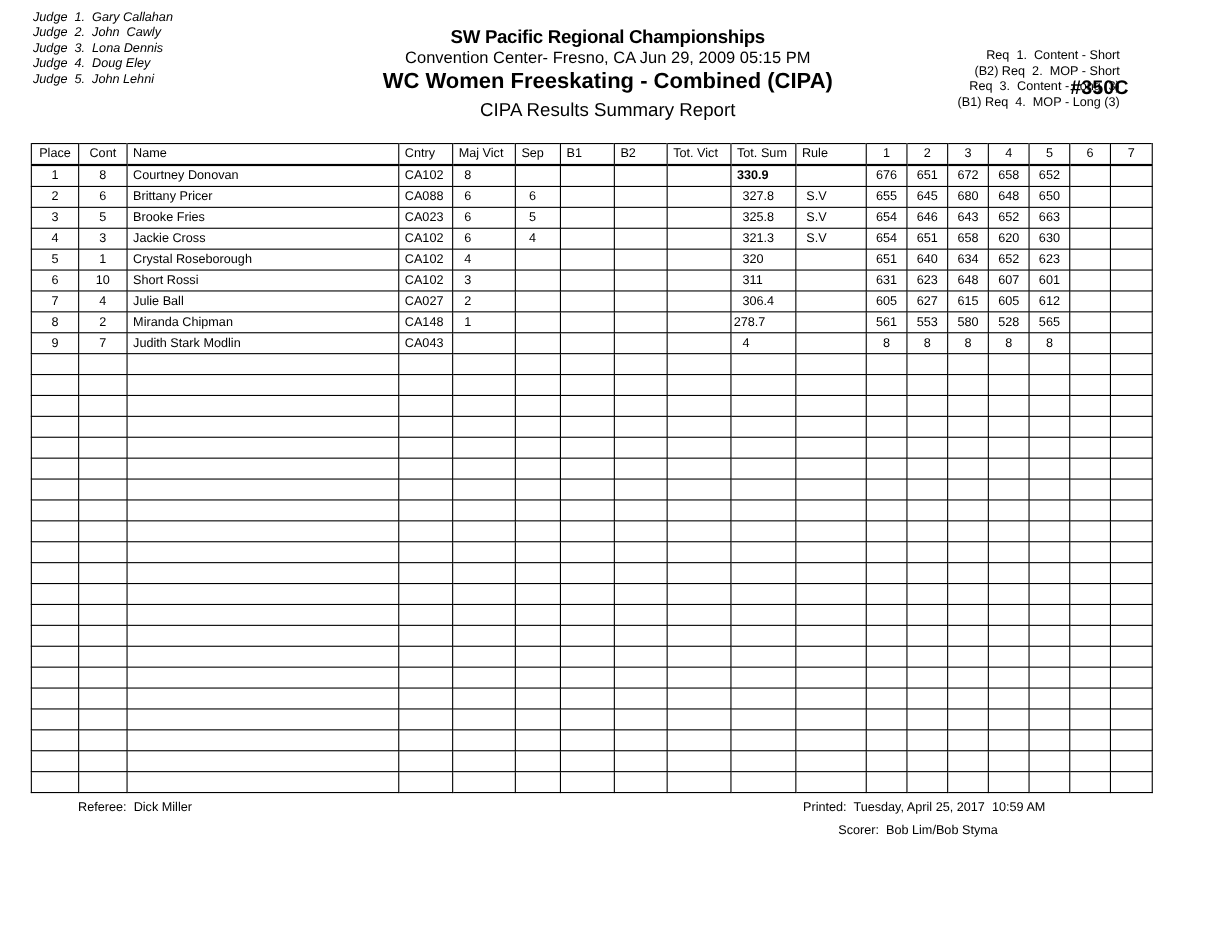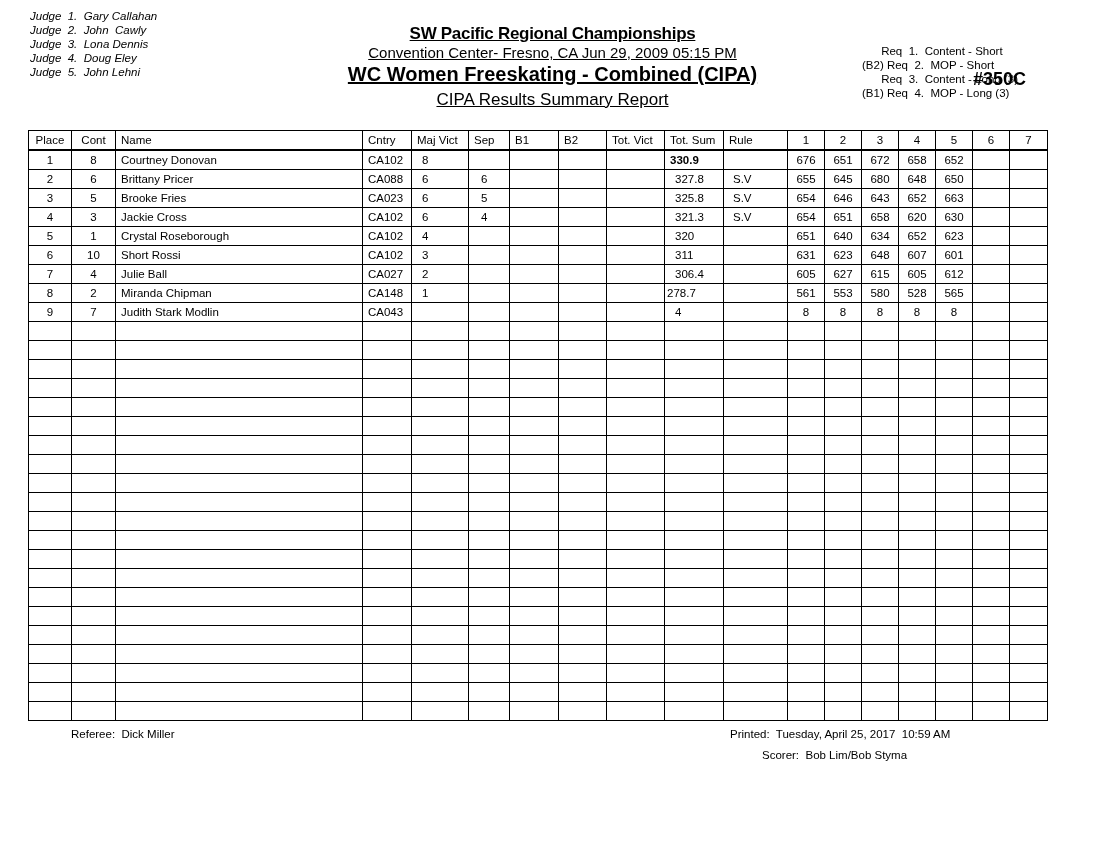--- a/index.html
+++ b/index.html
@@ -1,27 +1,27 @@
 <!DOCTYPE html>
 <html><head>
 <meta charset="utf-8">
 <style>
   html, body { margin: 0; padding: 0; background: #ffffff; }
   body { width: 1100px; height: 850px; position: relative; overflow: hidden;
          font-family: "Liberation Sans", sans-serif; color: #000; }
   .judges { position: absolute; left: 30px; top: 9px; font-size: 11.5px; line-height: 14px; font-style: italic; }
   .judges div { white-space: pre; }
-  .center-head { position: absolute; left: 300px; width: 505px; text-align: center; text-decoration: underline; }
+  .center-head { position: absolute; left: 300px; width: 505px; text-align: center; }
   .t1 { top: 24px; font-size: 17px; font-weight: bold; letter-spacing: -0.3px; }
   .t2 { top: 44px; font-size: 15px; }
   .t3 { top: 63px; font-size: 20px; font-weight: bold; }
   .t4 { top: 90px; font-size: 17px; }
   .event-id { position: absolute; right: 74px; top: 25px; font-size: 18px; font-weight: bold; margin-top: 44px; }
   .reqs { position: absolute; left: 862px; top: 44px; font-size: 11.5px; line-height: 14px; }
-  .reqs div { white-space: pre; }
+  .reqs div { white-space: pre; text-align: right; }
   table.grid { position: absolute; left: 28px; top: 130px; border-collapse: collapse;
                border: 1.5px solid #000; font-size: 11.5px; table-layout: fixed; }
   table.grid th, table.grid td { border-left: 1px solid #000; border-right: 1px solid #000;
       border-bottom: 1px solid #000; height: 18px; padding: 0 0 0 5px; white-space: nowrap;
       overflow: hidden; font-weight: normal; text-align: left; }
   table.grid th { height: 18px; border-bottom: 2.5px solid #000; }
   table.grid td.c, table.grid th.c { text-align: center; padding: 0; }
   .footer { position: absolute; font-size: 11.5px; white-space: pre; padding-left: 40px; }
 </style>
 </head>

